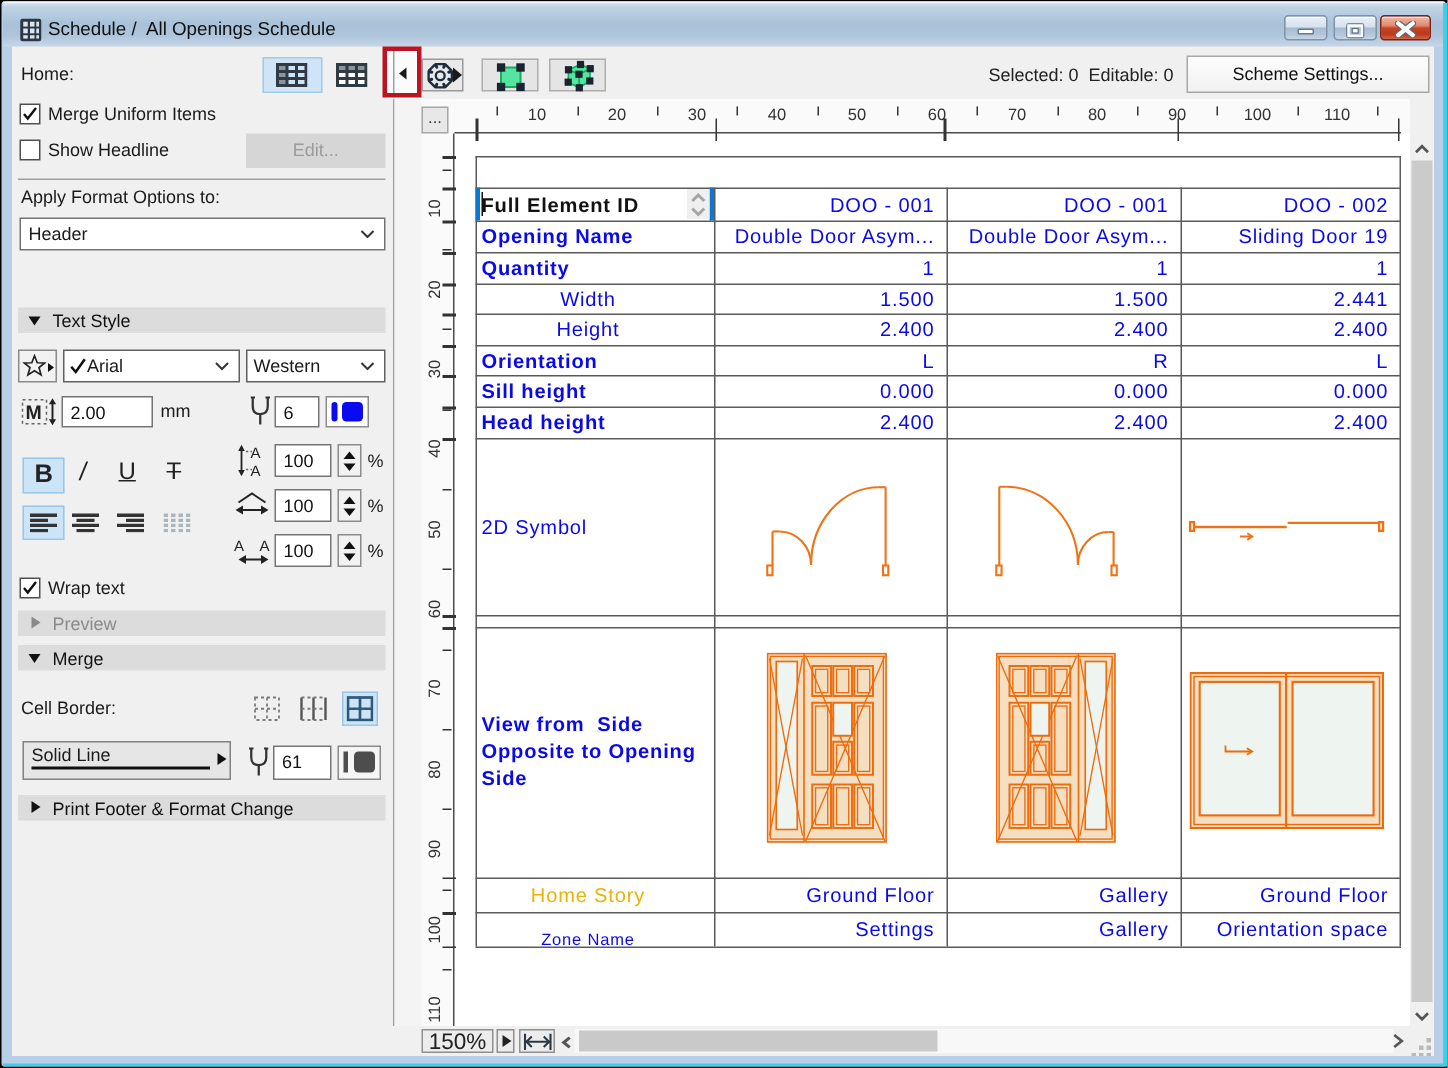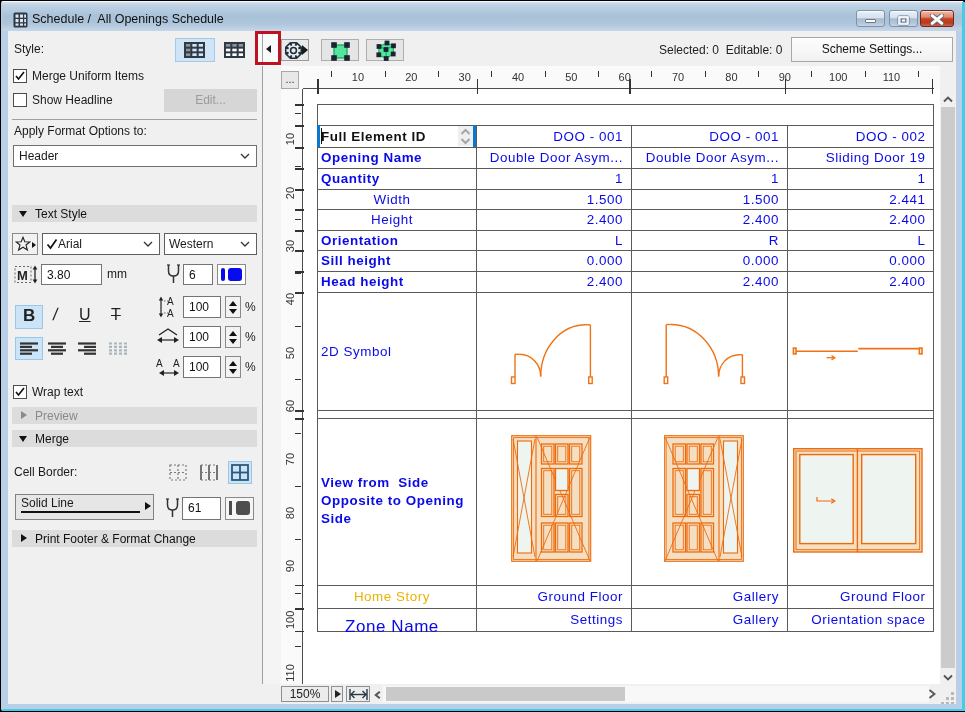--- a/index.html
+++ b/index.html
@@ -35,21 +35,21 @@
 <div class="a" style="left:865px;top:19px;width:11px;height:4px;background:#fcfcfc;border:1px solid #6d7888;border-radius:1px"></div>
 <svg class="a" style="left:897px;top:15px" width="13" height="11" viewBox="0 0 13 11">
     <rect x="1" y="1" width="11" height="9" fill="none" stroke="#5f6e80" stroke-width="1" rx="1"></rect>
     <rect x="2" y="2" width="9" height="7" fill="none" stroke="#fafcfe" stroke-width="1.6"></rect>
     <rect x="4.5" y="4" width="4" height="3" fill="#fafcfe" stroke="#5f6e80" stroke-width="0.8"></rect>
   </svg>
 <svg class="a" style="left:930px;top:13.5px" width="14" height="11" viewBox="0 0 14 11">
     <path d="M2.2 1.6 L11.8 9.4 M11.8 1.6 L2.2 9.4" stroke="#5c6a7a" stroke-width="4.6" stroke-linecap="round" fill="none"></path>
     <path d="M2.2 1.6 L11.8 9.4 M11.8 1.6 L2.2 9.4" stroke="#ffffff" stroke-width="2.9" stroke-linecap="round" fill="none"></path>
   </svg>
-<div class="a t" style="left:14px;top:43px;font-size:12px">Style:</div>
+<div class="a t" style="left:14px;top:43px;font-size:12px">Home:</div>
 <div class="a" style="left:175px;top:38px;width:40px;height:24px;background:#cfe4f6;border:1px solid #a3cbe8"></div>
 <svg class="a" style="left:184px;top:42px" width="21" height="16" viewBox="0 0 21 16">
     <rect x="1" y="1" width="19" height="14" fill="#cfe4f6"></rect>
     <rect x="1.00" y="1.00" width="6.33" height="4.67" fill="#8b939b"></rect>
     <rect x="1.00" y="5.67" width="6.33" height="4.67" fill="#8b939b"></rect>
     <rect x="1.00" y="10.33" width="6.33" height="4.67" fill="#8b939b"></rect>
     <g stroke="#2f3a45" stroke-width="2" fill="none">
       <rect x="1" y="1" width="19" height="14"></rect>
       <line x1="7.33" y1="1" x2="7.33" y2="15"></line>
       <line x1="13.67" y1="1" x2="13.67" y2="15"></line>
@@ -149,21 +149,21 @@
   </svg>
 <svg class="a" style="left:14px;top:265px" width="24" height="19" viewBox="0 0 24 19">
     <rect x="1" y="1.5" width="16" height="16" fill="none" stroke="#666" stroke-width="1" stroke-dasharray="2 2"></rect>
     <text x="3" y="14.5" font-family="Liberation Sans" font-size="13" font-weight="bold" fill="#222">M</text>
     <g stroke="#222" stroke-width="1.3" fill="#222">
       <line x1="21" y1="3.5" x2="21" y2="15.5"></line>
       <path d="M21 0.5 L18.6 4.5 L23.4 4.5 Z" stroke="none"></path>
       <path d="M21 18.5 L18.6 14.5 L23.4 14.5 Z" stroke="none"></path>
     </g>
   </svg>
-<div class="a inp" style="left:41px;top:264px;width:61px;height:21px;">3.80</div>
+<div class="a inp" style="left:41px;top:264px;width:61px;height:21px;">2.00</div>
 <div class="a t" style="left:107px;top:268px;">mm</div>
 <svg class="a" style="left:167px;top:264px" width="13" height="20" viewBox="0 0 13 20">
     <path d="M1.5 1 L1.5 7 Q1.5 12 6.5 12 Q11.5 12 11.5 7 L11.5 1" fill="none" stroke="#333" stroke-width="1.5"></path>
     <line x1="6.5" y1="12" x2="6.5" y2="19" stroke="#333" stroke-width="1.5"></line>
     <line x1="0" y1="1" x2="3" y2="1" stroke="#333" stroke-width="1.2"></line>
     <line x1="10" y1="1" x2="13" y2="1" stroke="#333" stroke-width="1.2"></line>
   </svg>
 <div class="a inp" style="left:183px;top:264px;width:30px;height:21px;">6</div>
 <div class="a" style="left:217px;top:264px;width:29px;height:21px;background:#fff;border:1px solid #8a8a8a"></div>
 <div class="a" style="left:221px;top:268px;width:4px;height:13px;background:#0a0af0;border-radius:2px"></div>
@@ -429,21 +429,21 @@
 <div class="a" style="left:619px;top:250px;width:160px;height:21px;display:flex;align-items:center;justify-content:flex-end;font-size:13.4px;letter-spacing:0.55px;color:#0a0ae8;white-space:nowrap">0.000</div>
 <div class="a" style="left:765.5px;top:250px;width:160px;height:21px;display:flex;align-items:center;justify-content:flex-end;font-size:13.4px;letter-spacing:0.55px;color:#0a0ae8;white-space:nowrap">0.000</div>
 <div class="a" style="left:321px;top:271px;width:152px;height:21px;display:flex;align-items:center;font-size:13.4px;letter-spacing:0.55px;font-weight:bold;color:#0a0ae8;white-space:nowrap">Head height</div>
 <div class="a" style="left:463px;top:271px;width:160px;height:21px;display:flex;align-items:center;justify-content:flex-end;font-size:13.4px;letter-spacing:0.55px;color:#0a0ae8;white-space:nowrap">2.400</div>
 <div class="a" style="left:619px;top:271px;width:160px;height:21px;display:flex;align-items:center;justify-content:flex-end;font-size:13.4px;letter-spacing:0.55px;color:#0a0ae8;white-space:nowrap">2.400</div>
 <div class="a" style="left:765.5px;top:271px;width:160px;height:21px;display:flex;align-items:center;justify-content:flex-end;font-size:13.4px;letter-spacing:0.55px;color:#0a0ae8;white-space:nowrap">2.400</div>
 <div class="a" style="left:317px;top:584.5px;width:150px;height:23.5px;display:flex;align-items:center;justify-content:center;font-size:13.4px;letter-spacing:0.55px;color:#eab308;white-space:nowrap">Home Story</div>
 <div class="a" style="left:463px;top:584.5px;width:160px;height:23.5px;display:flex;align-items:center;justify-content:flex-end;font-size:13.4px;letter-spacing:0.55px;color:#0a0ae8;white-space:nowrap">Ground Floor</div>
 <div class="a" style="left:619px;top:584.5px;width:160px;height:23.5px;display:flex;align-items:center;justify-content:flex-end;font-size:13.4px;letter-spacing:0.55px;color:#0a0ae8;white-space:nowrap">Gallery</div>
 <div class="a" style="left:765.5px;top:584.5px;width:160px;height:23.5px;display:flex;align-items:center;justify-content:flex-end;font-size:13.4px;letter-spacing:0.55px;color:#0a0ae8;white-space:nowrap">Ground Floor</div>
-<div class="a" style="left:317px;top:608px;width:150px;height:37px;display:flex;align-items:center;justify-content:center;font-size:17px;letter-spacing:0.55px;color:#0a0ae8;white-space:nowrap">Zone Name</div>
+<div class="a" style="left:317px;top:608px;width:150px;height:37px;display:flex;align-items:center;justify-content:center;font-size:11px;letter-spacing:0.55px;color:#0a0ae8;white-space:nowrap">Zone Name</div>
 <div class="a" style="left:463px;top:608px;width:160px;height:22.5px;display:flex;align-items:center;justify-content:flex-end;font-size:13.4px;letter-spacing:0.55px;color:#0a0ae8;white-space:nowrap">Settings</div>
 <div class="a" style="left:619px;top:608px;width:160px;height:22.5px;display:flex;align-items:center;justify-content:flex-end;font-size:13.4px;letter-spacing:0.55px;color:#0a0ae8;white-space:nowrap">Gallery</div>
 <div class="a" style="left:765.5px;top:608px;width:160px;height:22.5px;display:flex;align-items:center;justify-content:flex-end;font-size:13.4px;letter-spacing:0.55px;color:#0a0ae8;white-space:nowrap">Orientation space</div>
 <div class="a" style="left:321px;top:292px;width:152px;height:118px;display:flex;align-items:center;font-size:13.4px;letter-spacing:0.55px;font-weight:normal;color:#0a0ae8;white-space:nowrap">2D Symbol</div>
 <div class="a" style="left:321px;top:418px;width:152px;height:166px;display:flex;align-items:center;font-size:13.4px;letter-spacing:0.55px;font-weight:bold;color:#0a0ae8;line-height:18px">
     <div>View from&nbsp; Side<br>Opposite to Opening<br>Side</div>
   </div>
 <svg class="a" style="left:475.5px;top:292px" width="156" height="118" viewBox="0 0 156 118">
     <g fill="none" stroke="#ef7315" stroke-width="1.4">
       <rect x="35.5" y="85" width="3.5" height="6.5" fill="#fff"></rect>
@@ -561,21 +561,21 @@
   </svg>
 <div class="a" style="left:939.5px;top:89px;width:16px;height:595px;background:#f0f0f0"></div>
 <svg class="a" style="left:942.5px;top:96px" width="10" height="7" viewBox="0 0 10 7">
     <path d="M1 5.5 L5 1.5 L9 5.5" fill="none" stroke="#555" stroke-width="1.8"></path>
   </svg>
 <div class="a" style="left:940.5px;top:107px;width:14px;height:561px;background:#cbcbcb"></div>
 <svg class="a" style="left:942.5px;top:674px" width="10" height="7" viewBox="0 0 10 7">
     <path d="M1 1.5 L5 5.5 L9 1.5" fill="none" stroke="#555" stroke-width="1.8"></path>
   </svg>
 <div class="a" style="left:281px;top:685.5px;width:48px;height:16.5px;background:#ececec;border:1px solid #909090">
-    <div style="text-align:center;line-height:15px;font-size:12px;color:#222">150%</div>
+    <div style="text-align:center;line-height:15px;font-size:15px;color:#222">150%</div>
   </div>
 <div class="a" style="left:331px;top:685.5px;width:12px;height:16.5px;background:#ececec;border:1px solid #909090"></div>
 <div class="a" style="left:334.5px;top:689.5px;width:0;height:0;border-top:4.5px solid transparent;border-bottom:4.5px solid transparent;border-left:6px solid #222"></div>
 <div class="a" style="left:346px;top:685.5px;width:24px;height:16.5px;background:#ececec;border:1px solid #909090"></div>
 <svg class="a" style="left:348.5px;top:688.5px" width="19" height="11" viewBox="0 0 19 11">
     <g stroke="#2c3844" stroke-width="1.4" fill="none">
       <line x1="1" y1="0" x2="1" y2="11"></line>
       <line x1="18" y1="0" x2="18" y2="11"></line>
       <line x1="1.5" y1="5.5" x2="17.5" y2="5.5"></line>
       <path d="M5.5 2 L2 5.5 L5.5 9"></path>

